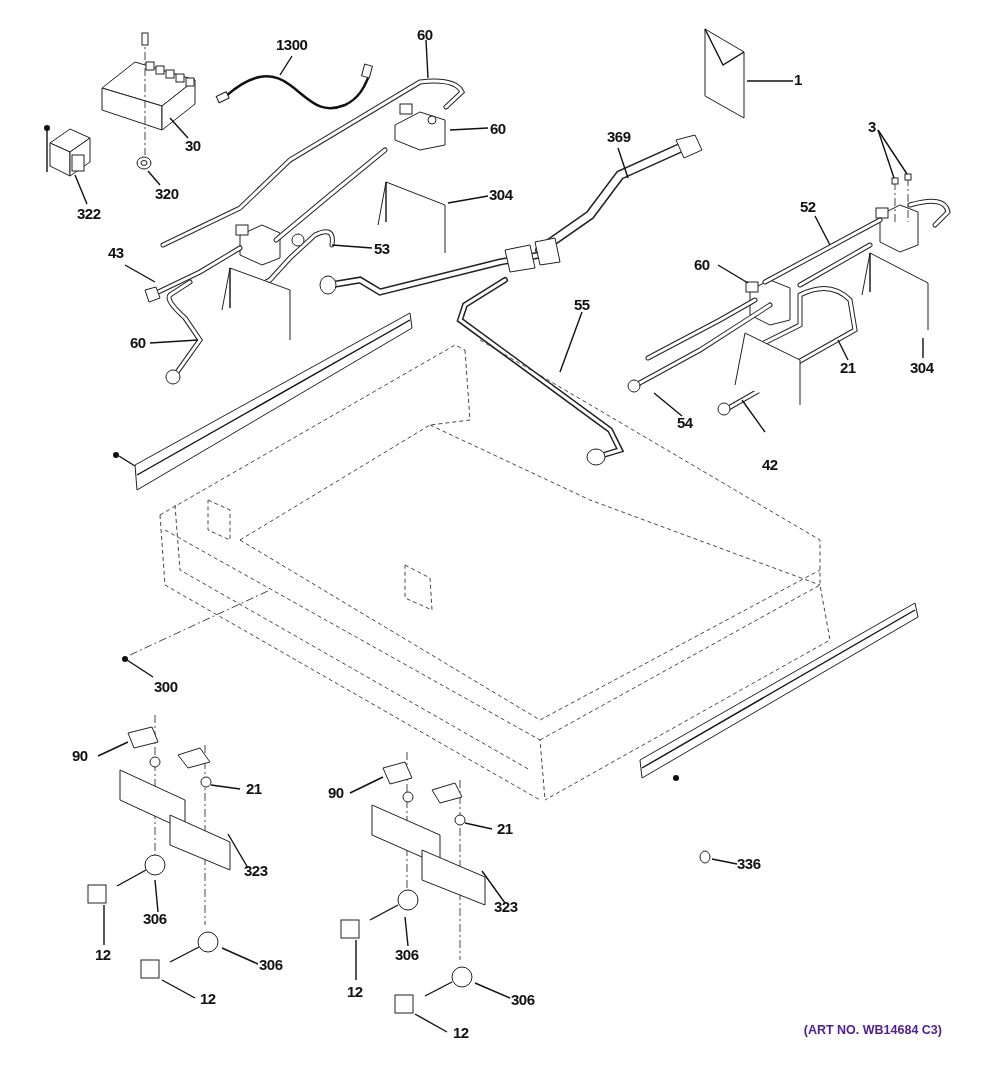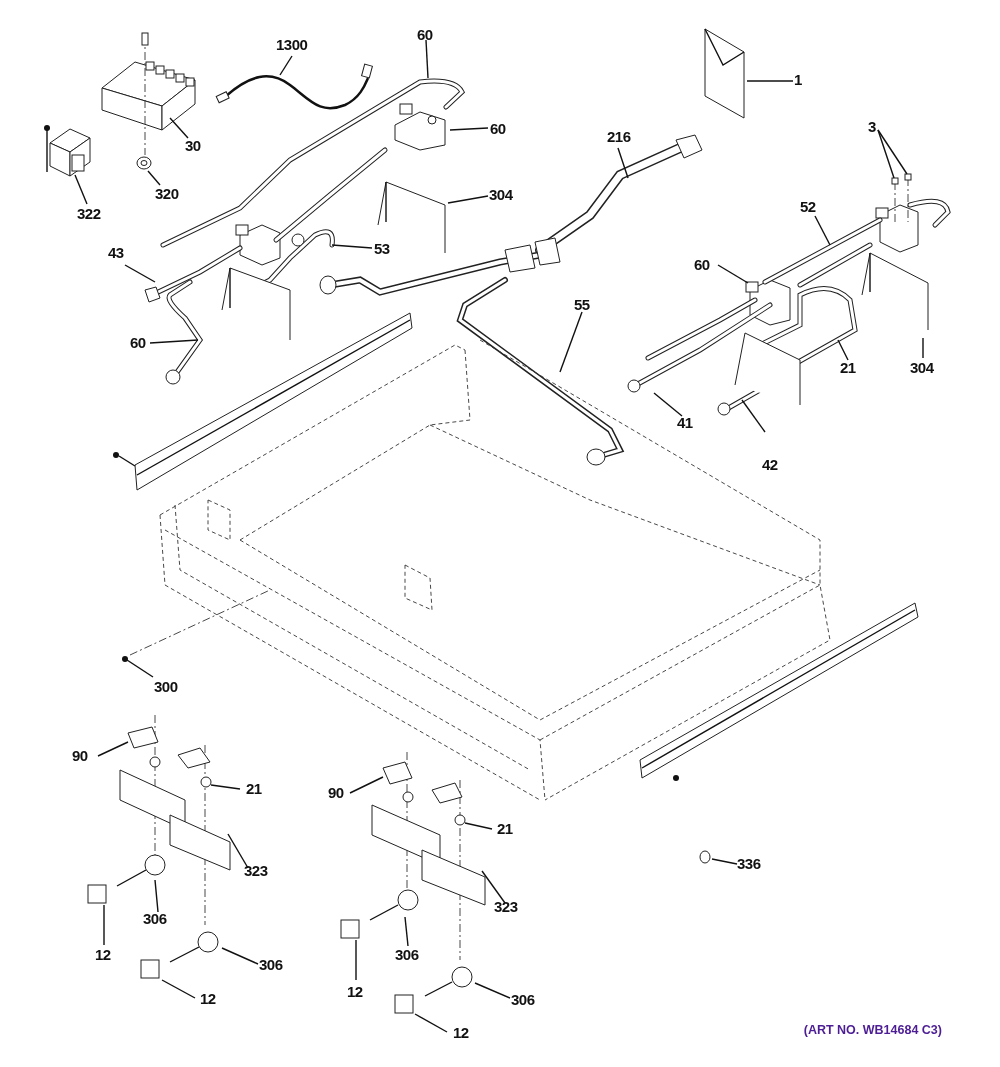--- a/index.html
+++ b/index.html
@@ -251,33 +251,33 @@
 <span class="lbl" style="left:794px;top:71px">1</span>
 <span class="lbl" style="left:868px;top:118px">3</span>
 <span class="lbl" style="left:95px;top:946px">12</span>
 <span class="lbl" style="left:200px;top:990px">12</span>
 <span class="lbl" style="left:347px;top:983px">12</span>
 <span class="lbl" style="left:453px;top:1024px">12</span>
 <span class="lbl" style="left:246px;top:780px">21</span>
 <span class="lbl" style="left:497px;top:820px">21</span>
 <span class="lbl" style="left:185px;top:137px">30</span>
 <span class="lbl" style="left:130px;top:334px">60</span>
-<span class="lbl" style="left:677px;top:414px">41</span>
+<span class="lbl" style="left:677px;top:414px">54</span>
 <span class="lbl" style="left:762px;top:456px">42</span>
 <span class="lbl" style="left:108px;top:244px">43</span>
 <span class="lbl" style="left:417px;top:26px">60</span>
 <span class="lbl" style="left:840px;top:359px">21</span>
 <span class="lbl" style="left:800px;top:198px">52</span>
 <span class="lbl" style="left:374px;top:240px">53</span>
 <span class="lbl" style="left:574px;top:296px">55</span>
 <span class="lbl" style="left:490px;top:120px">60</span>
 <span class="lbl" style="left:694px;top:256px">60</span>
 <span class="lbl" style="left:72px;top:747px">90</span>
 <span class="lbl" style="left:328px;top:784px">90</span>
-<span class="lbl" style="left:607px;top:128px">216</span>
+<span class="lbl" style="left:607px;top:128px">369</span>
 <span class="lbl" style="left:489px;top:186px">304</span>
 <span class="lbl" style="left:910px;top:359px">304</span>
 <span class="lbl" style="left:143px;top:910px">306</span>
 <span class="lbl" style="left:259px;top:956px">306</span>
 <span class="lbl" style="left:395px;top:946px">306</span>
 <span class="lbl" style="left:511px;top:991px">306</span>
 <span class="lbl" style="left:155px;top:185px">320</span>
 <span class="lbl" style="left:77px;top:205px">322</span>
 <span class="lbl" style="left:244px;top:862px">323</span>
 <span class="lbl" style="left:494px;top:898px">323</span>

